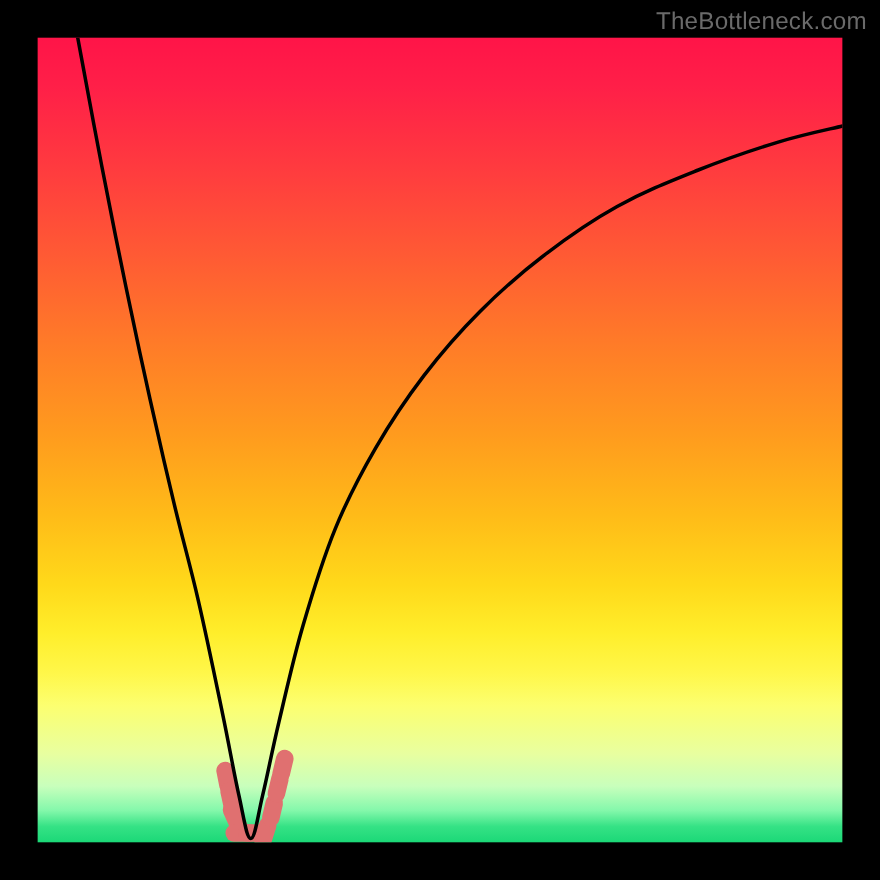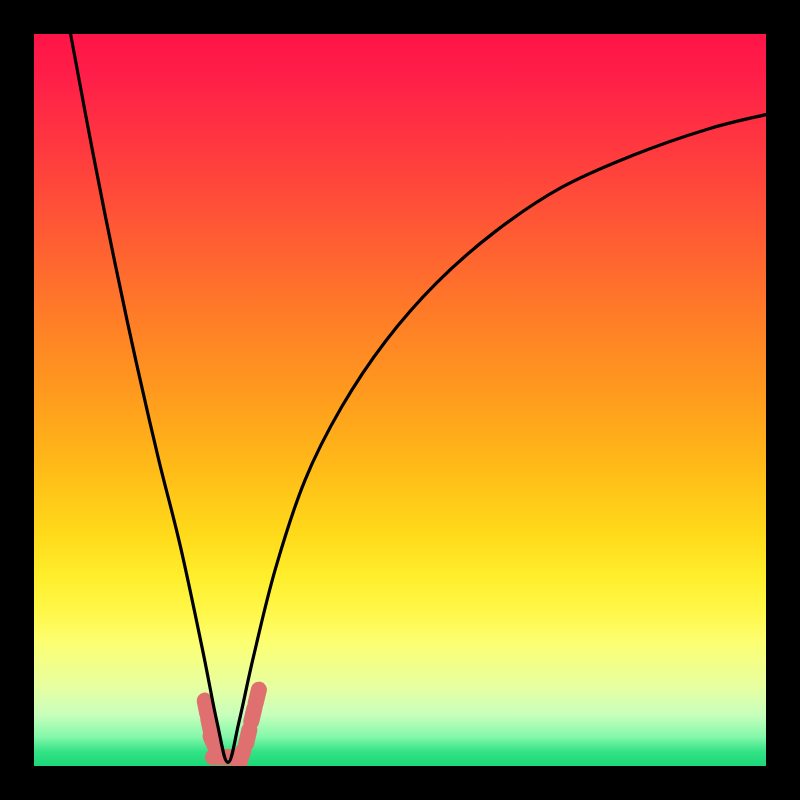--- a/index.html
+++ b/index.html
@@ -79,13 +79,14 @@
           <line x1="178.93" y1="723.22" x2="192.93" y2="723.22" stroke="#e07070" stroke-width="16" stroke-linecap="round"></line>
           <line x1="190.64" y1="723.22" x2="204.64" y2="723.22" stroke="#e07070" stroke-width="16" stroke-linecap="round"></line>
           <line x1="205.01" y1="729.88" x2="209.30" y2="716.55" stroke="#e07070" stroke-width="16" stroke-linecap="round"></line>
           <line x1="212.15" y1="709.54" x2="215.33" y2="695.90" stroke="#e07070" stroke-width="16" stroke-linecap="round"></line>
           <line x1="217.23" y1="687.57" x2="220.50" y2="673.95" stroke="#e07070" stroke-width="16" stroke-linecap="round"></line>
           <line x1="224.89" y1="655.65" x2="221.63" y2="669.27" stroke="#e07070" stroke-width="16" stroke-linecap="round"></line>
         </g>
       <path id="curve-path" fill="none" stroke-width="3.2" stroke-linecap="round" stroke-linejoin="round" d="M 36.60 0.00 C 40.55 21.08, 50.65 76.27, 58.56 117.12 C 66.47 157.97, 72.61 188.71, 80.52 226.92 C 88.43 265.13, 94.57 293.82, 102.48 329.40 C 110.39 364.98, 116.53 391.62, 124.44 424.56 C 132.35 457.50, 138.49 478.14, 146.40 512.40 C 154.31 546.66, 161.77 583.26, 168.36 614.88 C 174.95 646.50, 178.39 667.66, 183.00 688.08 C 187.61 708.50, 190.03 728.34, 193.98 728.34 C 197.93 728.34, 200.35 707.19, 204.96 688.08 C 209.57 668.97, 213.01 649.87, 219.60 622.20 C 226.19 594.53, 232.34 565.98, 241.56 534.36 C 250.78 502.74, 258.98 475.51, 270.84 446.52 C 282.70 417.53, 292.95 398.35, 307.44 373.32 C 321.93 348.29, 334.23 329.84, 351.36 307.44 C 368.49 285.04, 382.84 268.64, 402.60 248.88 C 422.36 229.12, 438.76 214.77, 461.16 197.64 C 483.56 180.51, 502.01 167.55, 527.04 153.72 C 552.07 139.89, 573.89 131.32, 600.24 120.78 C 626.59 110.24, 649.72 102.41, 673.44 95.16 C 697.16 87.91, 721.46 83.16, 732.00 80.52" stroke="#000000"></path>
     </svg>
   </div>
+  <div class="watermark">TheBottleneck.com</div>
 </div>
 
 </body></html>

